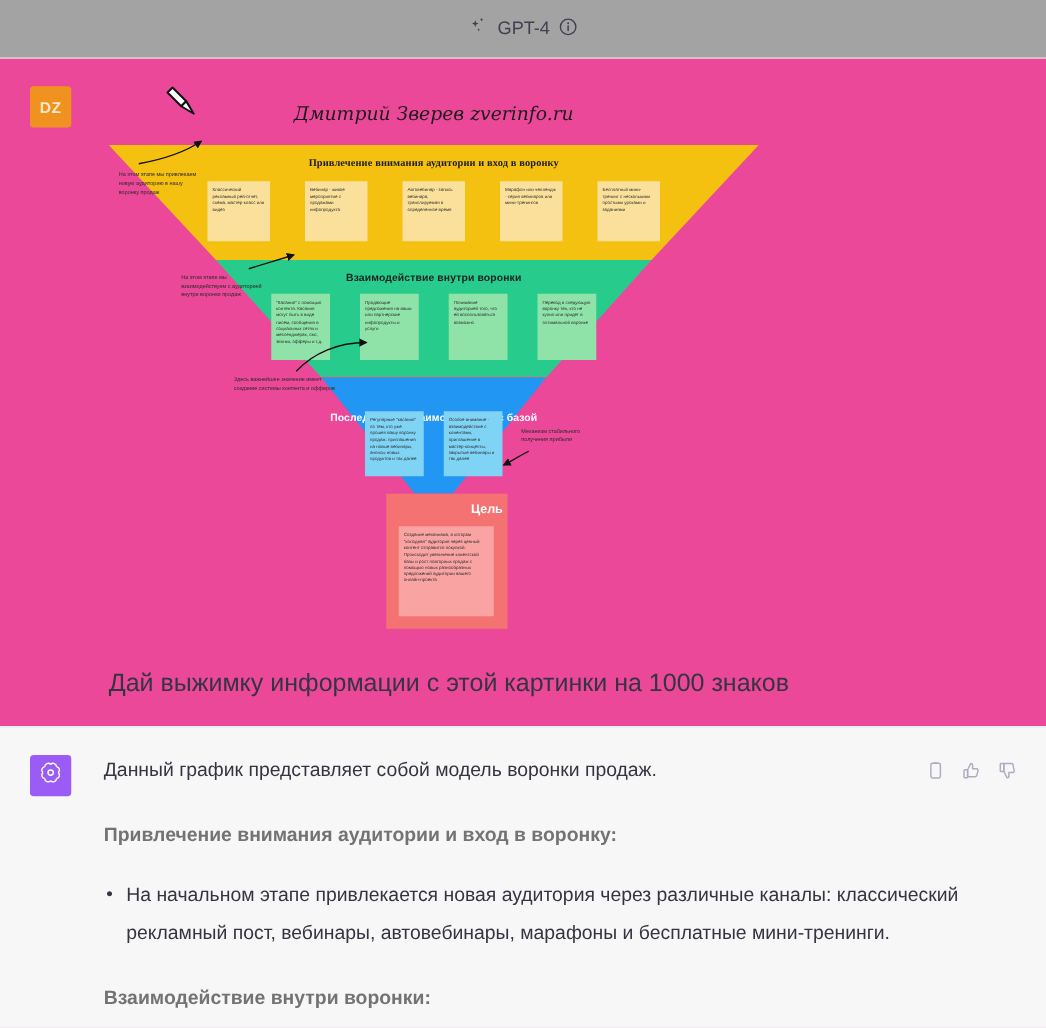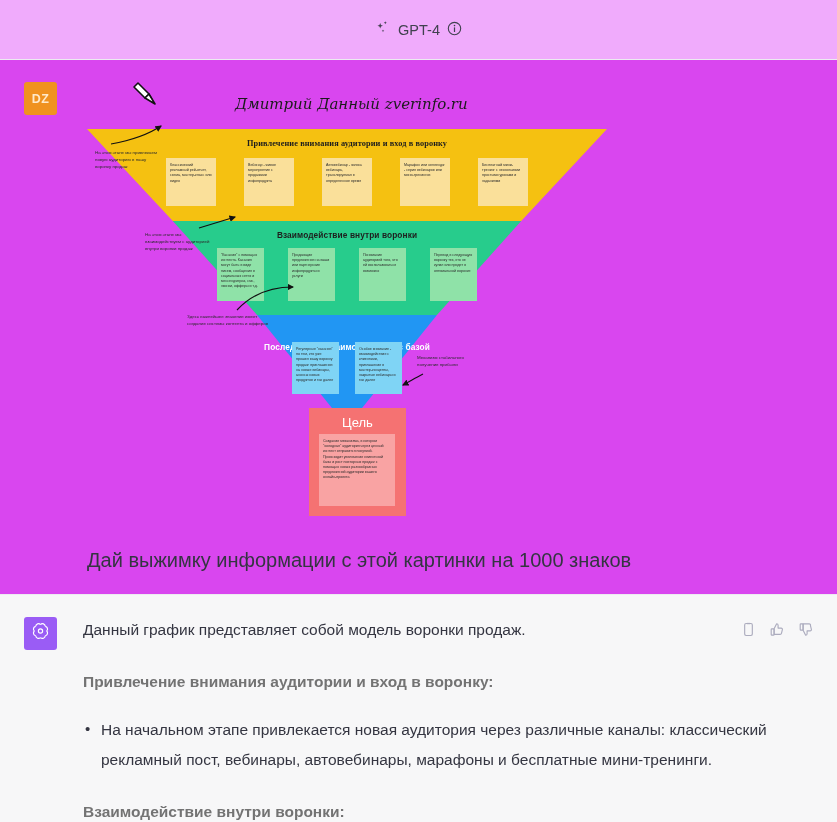--- a/index.html
+++ b/index.html
@@ -6,30 +6,30 @@
   html, body {
     width: 837px; height: 822px;
     background: #ffffff;
     font-family: "Liberation Sans", "DejaVu Sans", sans-serif;
     overflow: hidden;
   }
   #root { position: relative; width: 837px; height: 822px; }
 
   
   .model-bar {
-    height: 60px; display: flex; align-items: center; justify-content: center;
-    background: #f0abfc; border-bottom: 1px solid #ececf1;
+    height: 47px; display: flex; align-items: center; justify-content: center;
+    background: #a3a3a3; border-bottom: 1px solid #ececf1;
   }
   .model-inner { display: flex; align-items: center; gap: 7px; color: #40414f; font-size: 14.5px; }
   .sparkle-icon { display: block; }
   .info-icon { display: block; }
 
   
   .turn { display: flex; padding: 22px 24px 18px 24px; position: relative; }
-  .turn-user { background: #d946ef; }
+  .turn-user { background: #ec4899; }
   .turn-assistant { background: #f7f7f8; border-top: 1px solid #ececf1; }
 
   .avatar {
     width: 33px; height: 33px; border-radius: 3px; flex: 0 0 33px;
     display: flex; align-items: center; justify-content: center;
     margin-right: 26px;
   }
   .avatar-user { background: #f0921f; color: #ffe9c9; font-size: 12.5px; font-weight: 700; letter-spacing: .4px; }
   .avatar-assistant { background: #9a5cf5; }
 
@@ -65,21 +65,21 @@
     font-size: 3.6px; line-height: 1.45; color: #2b2b2b;
     padding: 5px 4px; overflow: hidden;
   }
   .card-y { background: #fae09a; width: 50px; height: 48px; margin: 0 14px; }
   .card-g { background: #8fe2a8; width: 47px; height: 53px; margin: 0 12px; }
   .card-b { background: #7fd4f5; width: 47px; height: 52px; margin: 0 8px; }
   .card-r { background: #f9a3a3; width: 76px; height: 72px; }
 
   .goal-label {
     position: absolute; width: 100%; text-align: center; top: 7px;
-    font-size: 13px; font-weight: 400; color: #ffffff;
+    font-size: 10px; font-weight: 700; color: #ffffff; margin-left: 32px;
   }
 
   
   .anno { position: absolute; font-size: 4.4px; line-height: 1.55; color: #2b2b2b; }
   .anno-1 { left: 8px;   top: 68px;  width: 66px; }
   .anno-2 { left: 58px;  top: 150px; width: 68px; }
   .anno-3 { left: 100px; top: 232px; width: 90px; }
   .anno-4 { left: 330px; top: 273px; width: 66px; }
 
   .arrow-svg { position: absolute; overflow: visible; }
@@ -136,21 +136,21 @@
       <div class="funnel-wrap">
 
         <span class="pencil-icon">
           <svg width="42" height="42" viewBox="0 0 42 42">
             <path d="M6 4 L17 15 L13 19 L2 8 Z" fill="#ffffff" stroke="#111" stroke-width="1.6" stroke-linejoin="round"></path>
             <path d="M13 19 L17 15 L23 25 Z" fill="#ffffff" stroke="#111" stroke-width="1.6" stroke-linejoin="round"></path>
             <path d="M17 15 L20 20" stroke="#111" stroke-width="1.1"></path>
           </svg>
         </span>
 
-        <div class="img-title">Дмитрий Данный zverinfo.ru</div>
+        <div class="img-title">Дмитрий Зверев zverinfo.ru</div>
 
         <div class="band band-yellow"></div>
         <div class="band-title" style="top:57px;font-family:Liberation Serif, serif;">Привлечение внимания аудитории и вход в воронку</div>
         <div class="cards" style="top:76px;">
           <div class="card card-y">Классический рекламный рей-отчет, схема, мастер-класс или видео</div>
           <div class="card card-y">Вебинар - живое мероприятие с продажами инфопродукта</div>
           <div class="card card-y">Автовебинар - запись вебинара, транслируемая в определенное время</div>
           <div class="card card-y">Марафон или челлендж - серия вебинаров или мини-тренингов</div>
           <div class="card card-y">Бесплатный мини-тренинг с несколькими простыми уроками и заданиями</div>
         </div>

